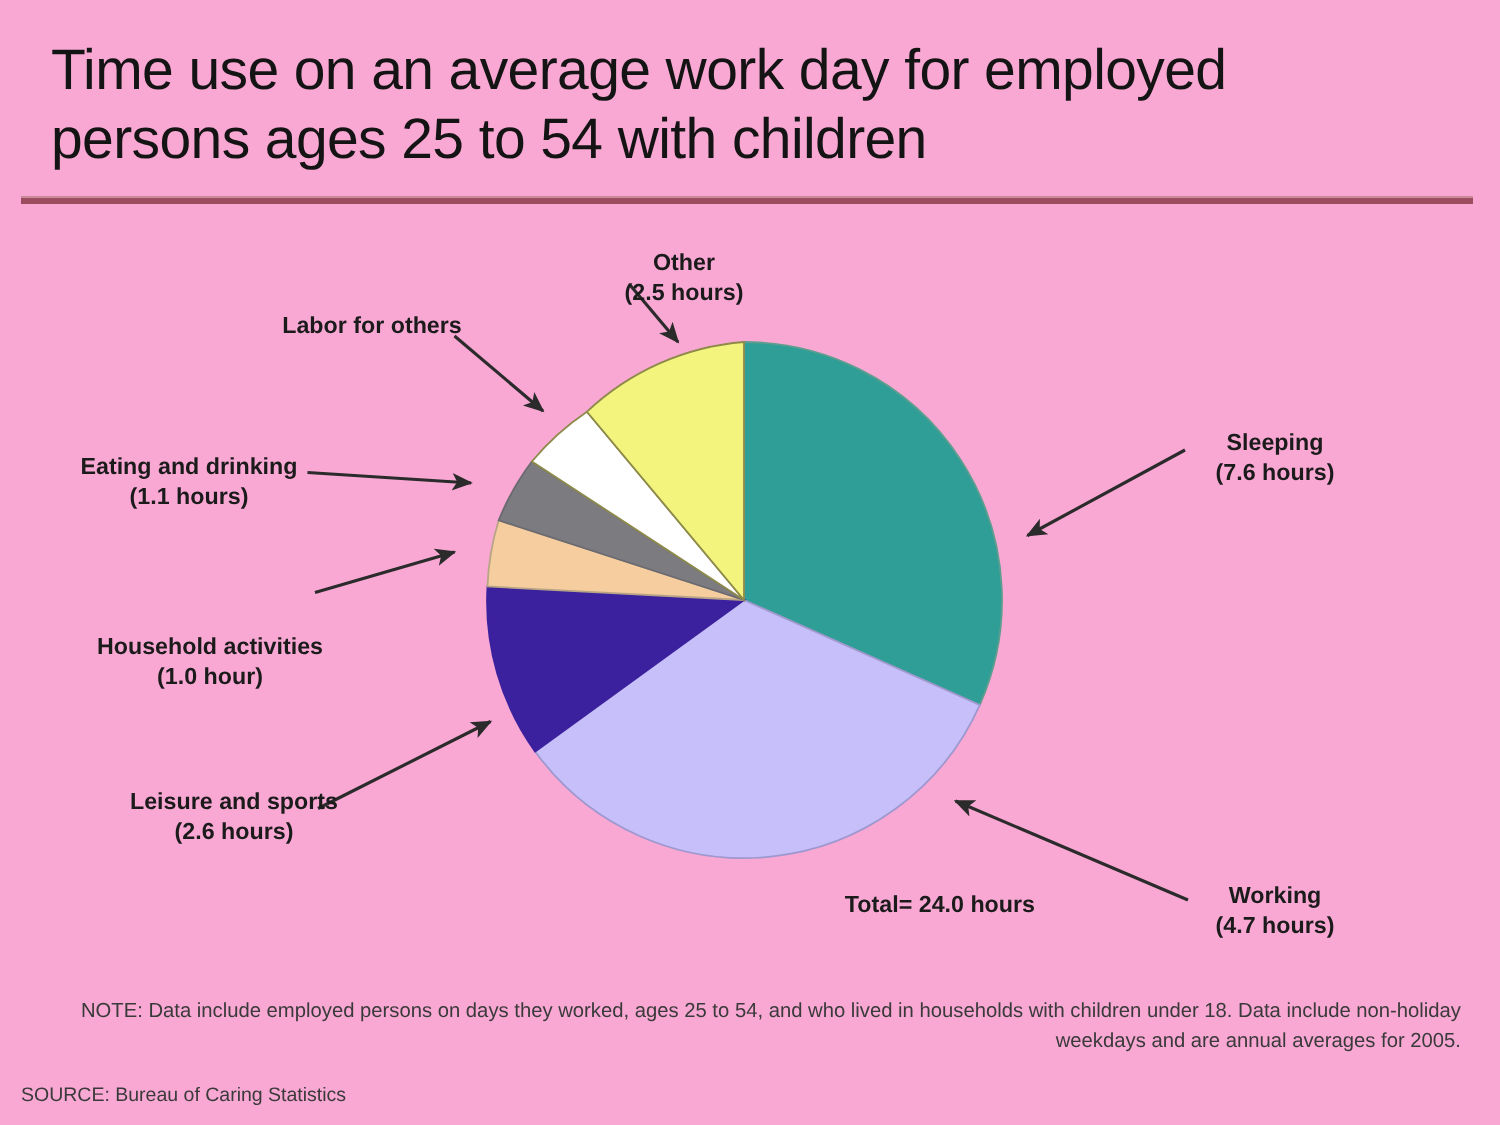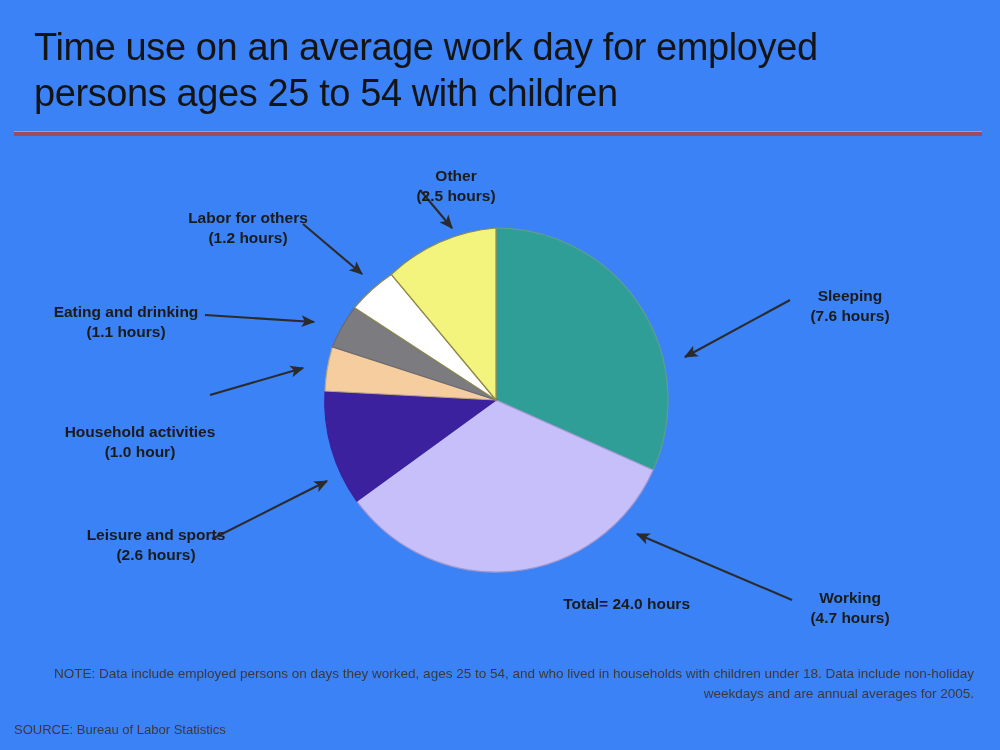--- a/index.html
+++ b/index.html
@@ -7,21 +7,21 @@
     padding: 0;
     background: #ffffff;
   }
   body {
     font-family: "Liberation Sans", sans-serif;
   }
   #page {
     position: relative;
     width: 1000px;
     height: 750px;
-    background: #3b82f6;
+    background: #f9a8d4;
     overflow: hidden;
   }
   
   #title-block {
     position: absolute;
     left: 34px;
     top: 24px;
     width: 930px;
   }
   #chart-title {
@@ -145,21 +145,20 @@
     </svg>
   </div>
 
   <div class="callout c-other">
     <span>Other</span>
     <span class="val">(2.5 hours)</span>
   </div>
 
   <div class="callout c-caring">
     <span>Labor for others</span>
-    <span class="val">(1.2 hours)</span>
   </div>
 
   <div class="callout c-eating">
     <span>Eating and drinking</span>
     <span class="val">(1.1 hours)</span>
   </div>
 
   <div class="callout c-household">
     <span>Household activities</span>
     <span class="val">(1.0 hour)</span>
@@ -176,15 +175,15 @@
   </div>
 
   <div class="callout c-working">
     <span>Working</span>
     <span class="val">(4.7 hours)</span>
   </div>
 
   <div id="total-label">Total= 24.0 hours</div>
 
   <div id="note">NOTE: Data include employed persons on days they worked, ages 25 to 54, and who lived in households with children under 18. Data include non-holiday weekdays and are annual averages for 2005.</div>
-  <div id="source">SOURCE: Bureau of Labor Statistics</div>
+  <div id="source">SOURCE: Bureau of Caring Statistics</div>
 
 </div>
 
 </body></html>

